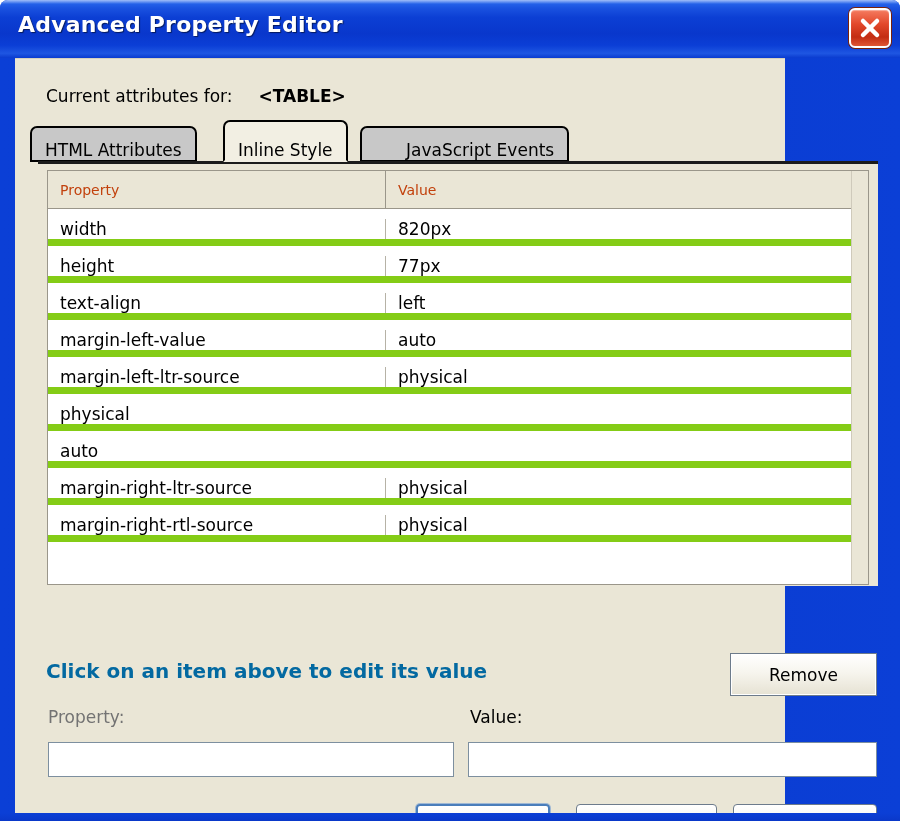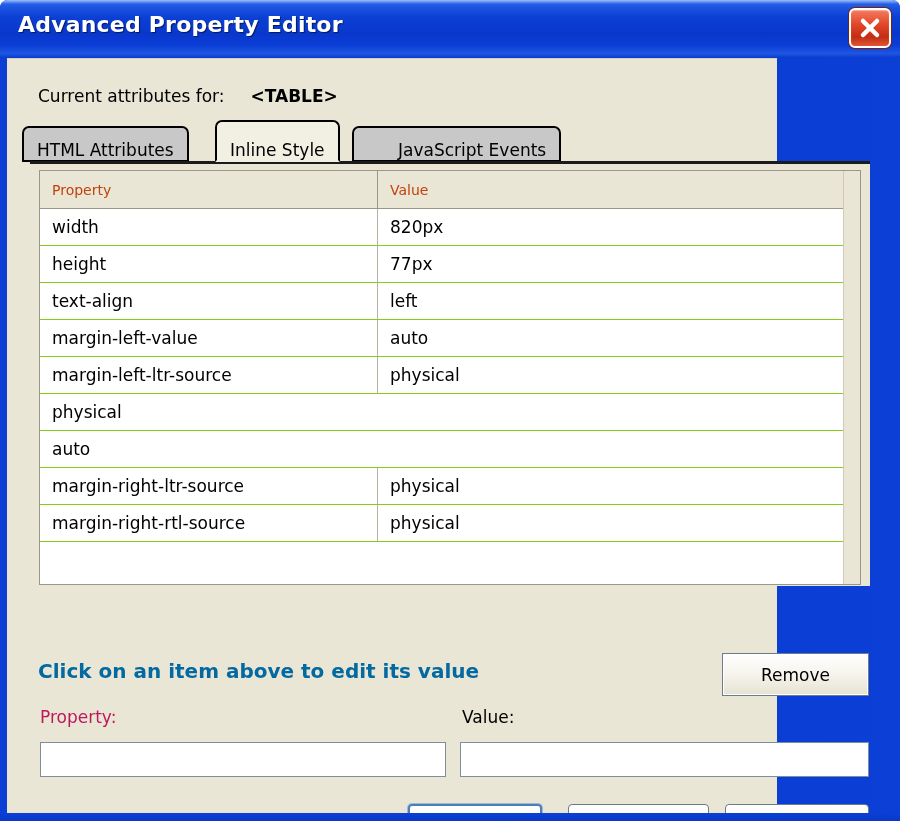--- a/index.html
+++ b/index.html
@@ -74,21 +74,21 @@
     border: 2px solid #ffffff;
     box-shadow: 0 0 0 1px #7a2108, inset 0 1px 1px rgba(255,255,255,.4);
     box-sizing: border-box;
     cursor: pointer;
   }
   #close-button svg { display: block; }
 
   
   #client {
     position: absolute;
-    left: 7px;
+    left: 15px;
     top: 58px;
     width: 770px;
     height: 755px;
     background: #eae6d6;
     box-sizing: border-box;
     border-top: 1px solid #d6d1be;
   }
 
   
   #attr-line {
@@ -176,23 +176,24 @@
     padding-left: 12px;
     box-sizing: border-box;
   }
   #list-head .cell.prop { width: 338px; border-right: 1px solid #9a968a; }
   #list-head .cell.val  { flex: 1; }
 
   #list-body { background: #ffffff; }
   .row {
     display: flex;
     height: 37px;
-    border-bottom: 1px solid #84cc16;
+    border-bottom: 7px solid #84cc16;
     box-sizing: border-box;
     cursor: pointer;
+    align-items: flex-end;
   }
   .row .cell {
     display: flex;
     align-items: center;
     font-size: 17px;
     color: #000;
     padding-left: 12px;
     box-sizing: border-box;
   }
   .row .cell.prop { width: 338px; border-right: 1px solid #b6b2a6; }
@@ -242,21 +243,21 @@
     justify-content: center;
     cursor: pointer;
   }
 
   
   #label-property {
     position: absolute;
     left: 33px;
     top: 648px;
     font-size: 17px;
-    color: #be185d;
+    color: #737373;
   }
   #label-value {
     position: absolute;
     left: 455px;
     top: 648px;
     font-size: 17px;
     color: #000;
   }
   .textinput {
     position: absolute;

